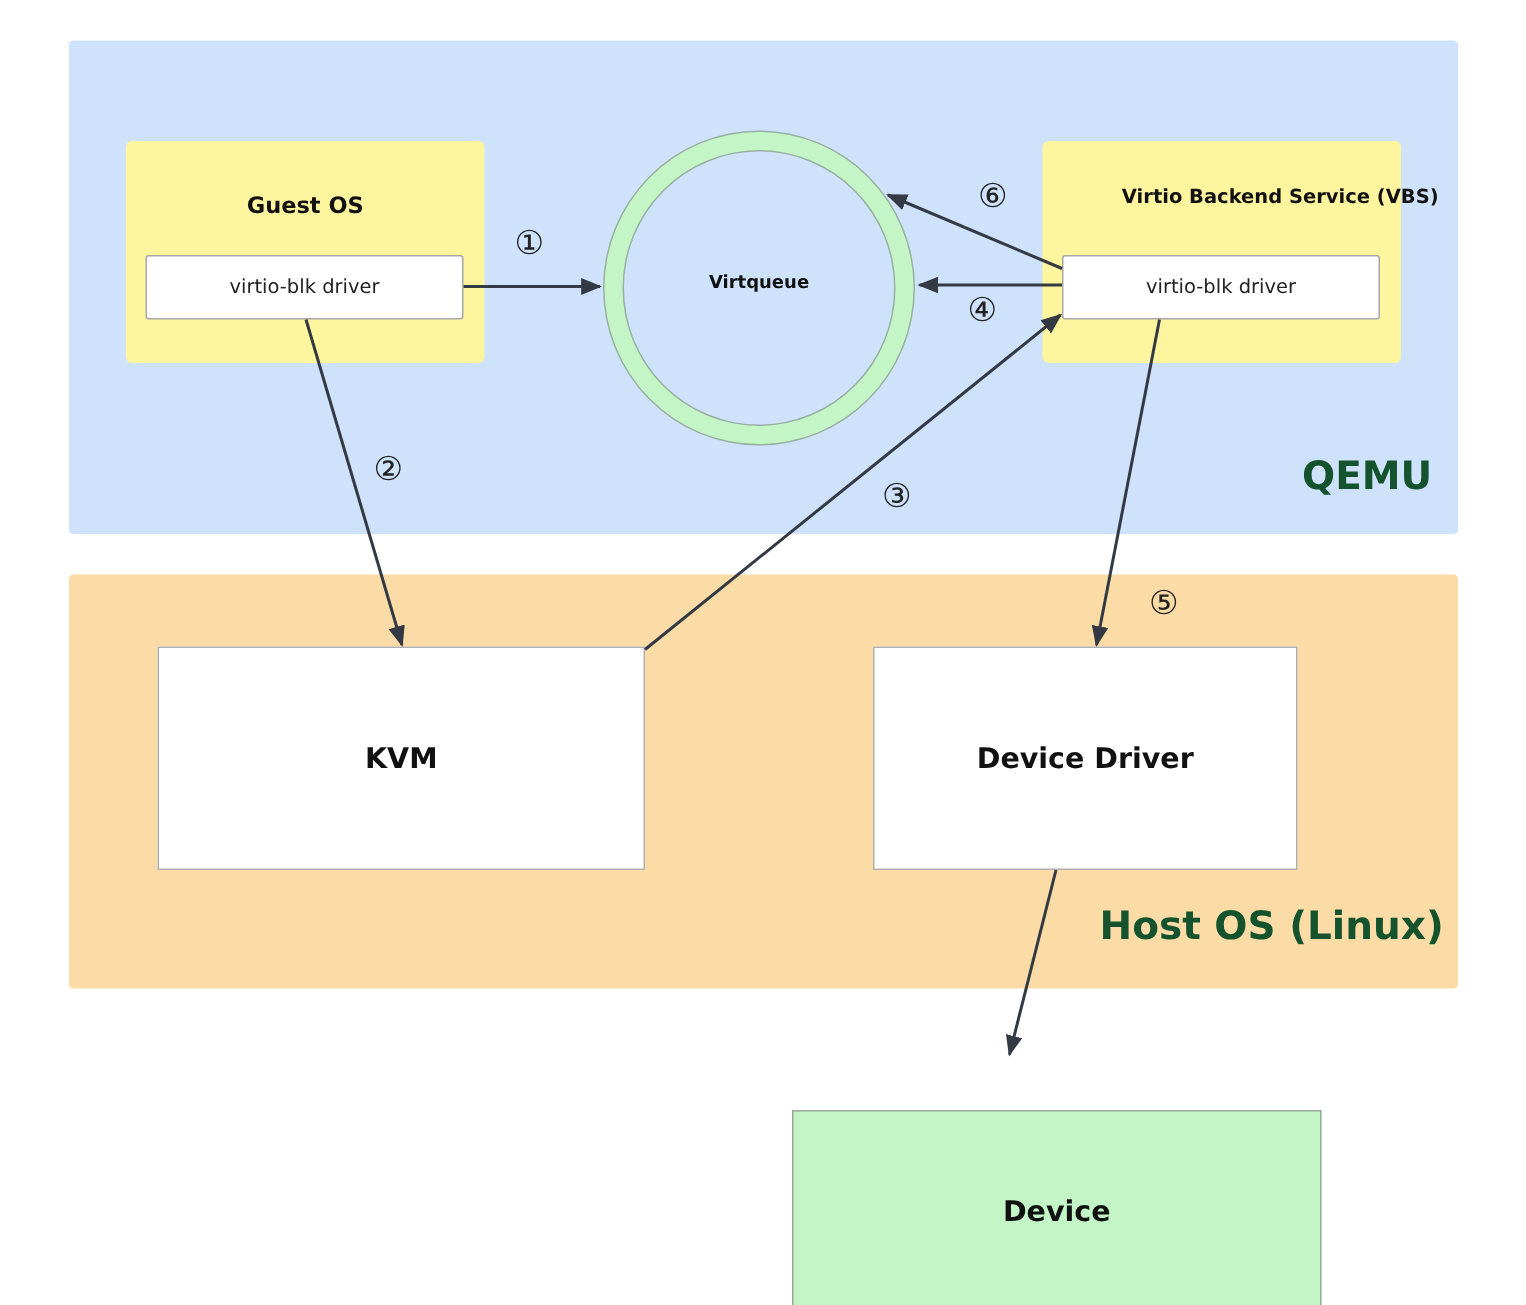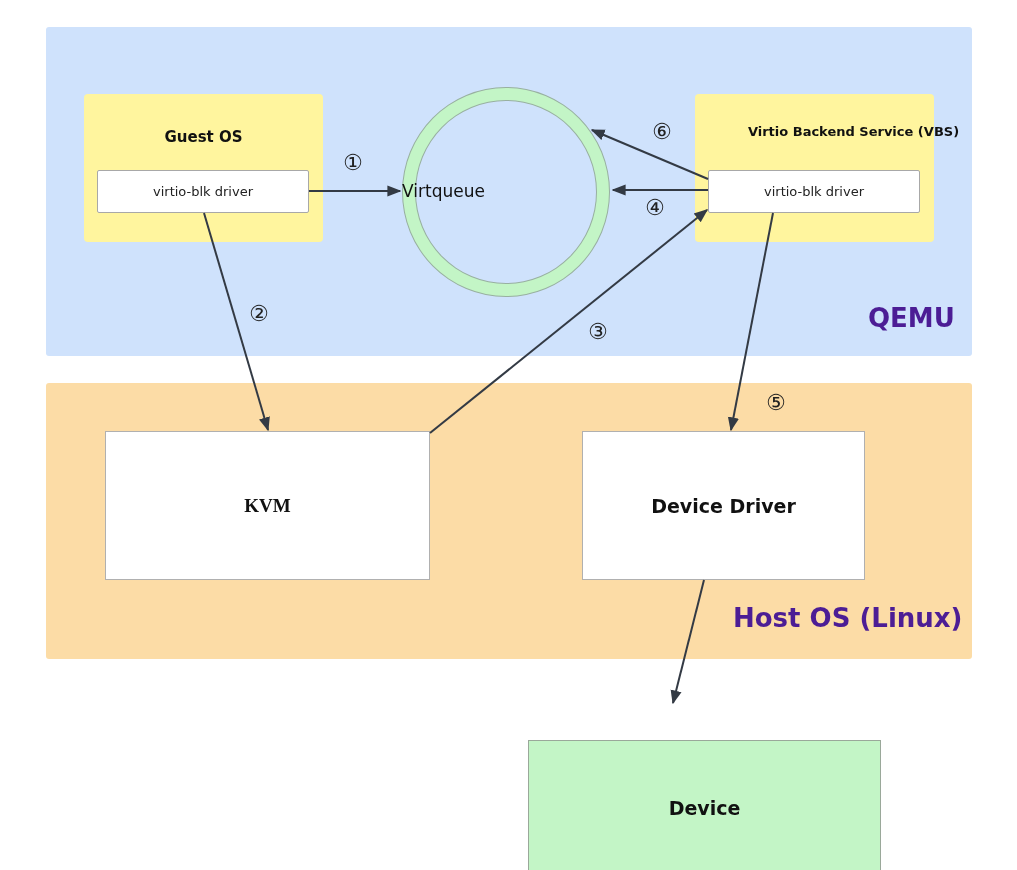--- a/index.html
+++ b/index.html
@@ -1,32 +1,32 @@
 <!DOCTYPE html>
 <html><head>
 <meta charset="utf-8">
 <style>
   html, body { margin:0; padding:0; background:#ffffff; }
   body { width:1017px; height:870px; position:relative; overflow:hidden;
          font-family:"DejaVu Sans", "Liberation Sans", sans-serif; color:#111; }
   .abs { position:absolute; box-sizing:border-box; }
   .region-qemu { left:46px; top:27px; width:926px; height:329px; background:#cfe2fc; border-radius:3px; }
   .region-host { left:46px; top:383px; width:926px; height:276px; background:#fcdca6; border-radius:3px; }
-  .region-label { font-weight:bold; font-size:26px; color:#4c1d95; white-space:nowrap; }
+  .region-label { font-weight:bold; font-size:26px; color:#14532d; white-space:nowrap; }
   .yellow-box { background:#fff59e; border-radius:4px; }
   .box-title { font-weight:bold; font-size:15px; text-align:center; white-space:nowrap; }
   .driver-box { background:#ffffff; border:1px solid #a8a8a8; border-radius:2px;
                 display:flex; align-items:center; justify-content:center; font-size:13px; color:#222; }
   .big-box { background:#ffffff; border:1px solid #b0b0b0; display:flex; align-items:center;
              justify-content:center; font-weight:bold; font-size:19px; }
   .device-box { background:#c3f5c6; border:1px solid #9aa89a; display:flex; align-items:center;
                 justify-content:center; font-weight:bold; font-size:19px;margin-top:36px; }
   .ring { border-radius:50%; background:#c3f5c6; border:1px solid #98b0a0; }
   .ring-inner { border-radius:50%; background:#cfe2fc; border:1px solid #98b0a0; }
-  .vq-label { font-weight:normal; font-size:17px; white-space:nowrap; }
+  .vq-label { font-weight:bold; font-size:12px; text-align:center; white-space:nowrap; }
   .step { font-size:22px; color:#222; line-height:1; white-space:nowrap; }
   svg.arrows { position:absolute; left:0; top:0; pointer-events:none; }
 </style>
 </head>
 <body>
 
 <div class="abs region-qemu"></div>
 <div class="abs region-label" style="left:868px; top:303px;">QEMU</div>
 
 <div class="abs region-host"></div>
@@ -37,21 +37,21 @@
 <div class="abs driver-box" style="left:97px; top:170px; width:212px; height:43px;">virtio-blk driver</div>
 
 <div class="abs yellow-box" style="left:695px; top:94px; width:239px; height:148px;"></div>
 <div class="abs box-title" style="left:734px; top:124px; width:239px; font-size:13px;">Virtio Backend Service (VBS)</div>
 <div class="abs driver-box" style="left:708px; top:170px; width:212px; height:43px;">virtio-blk driver</div>
 
 <div class="abs ring" style="left:402px; top:87px; width:208px; height:210px;"></div>
 <div class="abs ring-inner" style="left:415px; top:100px; width:182px; height:184px;"></div>
 <div class="abs vq-label" style="left:402px; top:181px; width:208px;">Virtqueue</div>
 
-<div class="abs big-box" style="left:105px; top:431px; width:325px; height:149px;font-family:Liberation Serif, serif;">
+<div class="abs big-box" style="left:105px; top:431px; width:325px; height:149px;">
   <span>KVM</span>
 </div>
 
 <div class="abs big-box" style="left:582px; top:431px; width:283px; height:149px;">
   <span>Device Driver</span>
 </div>
 
 <div class="abs device-box" style="left:528px; top:704px; width:353px; height:135px;">
   <span>Device</span>
 </div>

